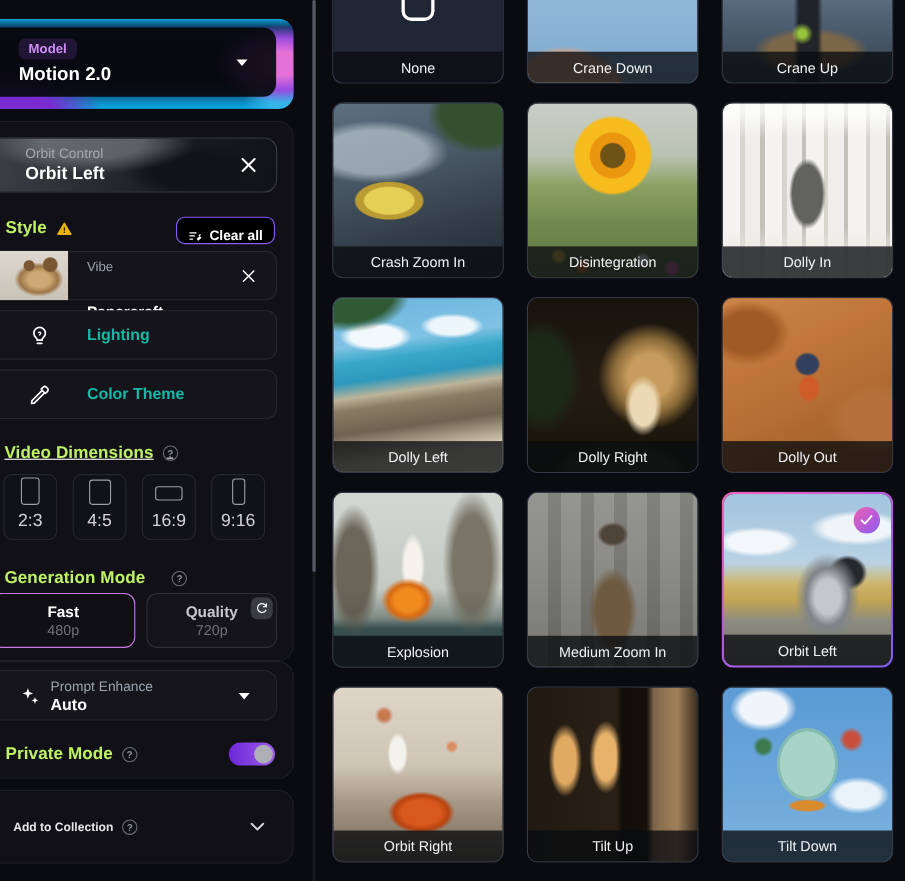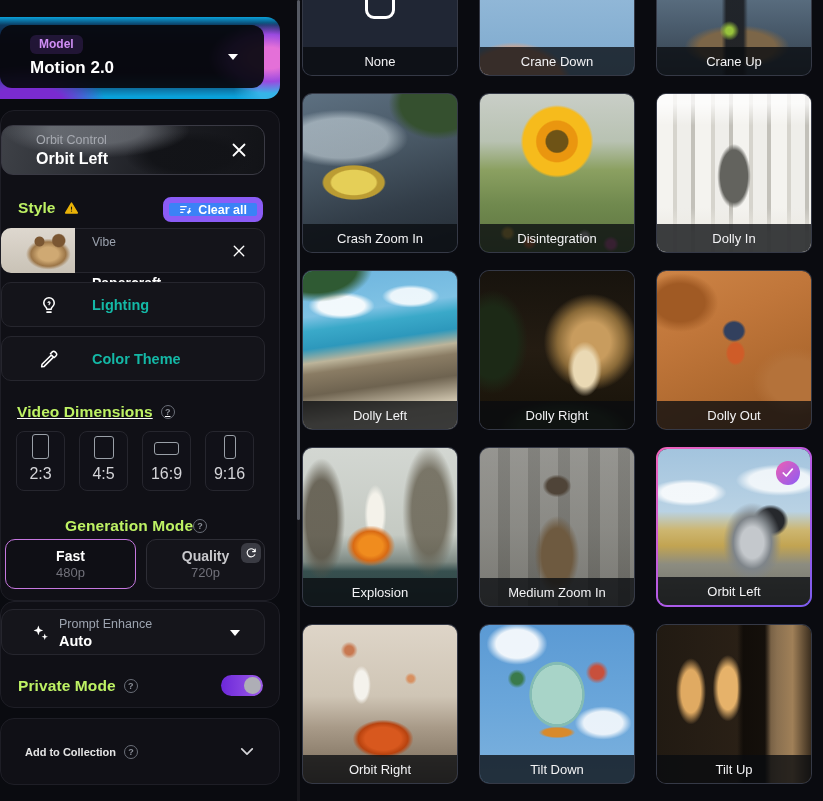--- a/index.html
+++ b/index.html
@@ -6,21 +6,21 @@
   html,body { width:823px; height:801px; overflow:hidden; }
   body {
     background:#0a0b10;
     font-family:"Liberation Sans", sans-serif;
     color:#fff;
     position:relative;
     -webkit-font-smoothing:antialiased;
   }
 
   
-  .sidebar { position:absolute; left:18px; top:0; width:302px; height:578px; }
+  .sidebar { position:absolute; left:5px; top:0; width:302px; height:578px; }
 
   .banner {
     position:absolute; left:-18px; top:17px; width:280px; height:82px;
     border-radius:0 14px 14px 0; overflow:hidden;
     background:
       radial-gradient(ellipse 30% 60% at 96% 50%, #e470d8 0 22%, #9a4ae0 48%, rgba(154,74,224,0) 72%),
       radial-gradient(ellipse 25% 55% at 101% 88%, #35b4e8 0 35%, rgba(53,180,232,0) 70%),
       radial-gradient(ellipse 45% 75% at 10% 105%, #7a2bd0 0 28%, rgba(122,43,208,0) 62%),
       linear-gradient(180deg, #0aa0d8 0%, #0c3a60 10%, #141130 34%, #140d2e 68%, #0aa0d8 97%);
   }
@@ -59,22 +59,22 @@
 
   .style-row { position:absolute; left:17px; top:88px; display:flex; align-items:center; gap:8px; }
   .section-heading { font-size:15.5px; font-weight:700; color:#bef264; letter-spacing:0.1px; }
   .help {
     width:14px; height:14px; border:1px solid #6a6e78; border-radius:50%;
     color:#8b8f98; font-size:9px; font-weight:700; display:inline-flex;
     align-items:center; justify-content:center; cursor:pointer; flex:none;
   }
   .clear-all {
     position:absolute; right:16px; top:86px; height:25px; padding:0 10px;
-    display:flex; align-items:center; gap:6px;
-    border:6px solid #8b5cf6; border-radius:8px; background:#3b82f6;
+    display:flex; align-items:flex-end; gap:6px;
+    border:1px solid #8b5cf6; border-radius:8px; background:#000000;
     color:#fff; font-size:12.5px; font-weight:700; cursor:pointer;
   }
 
   .vibe-card {
     position:absolute; left:0; top:117px; width:264px; height:45px;
     border:1px solid #26262e; border-radius:10px; background:#14141a; cursor:pointer;
   }
   .vibe-thumb {
     position:absolute; left:-1px; top:-1px; width:74px; height:45px;
     border-radius:10px 0 0 10px; overflow:hidden;
@@ -104,21 +104,21 @@
     display:flex; flex-direction:column; align-items:center; justify-content:flex-end;
     padding-bottom:7px; cursor:pointer;
   }
   .ar-icon { border:1.5px solid #9aa0a8; border-radius:3px; margin-bottom:6px; }
   .ar-23 { width:17px; height:25px; }
   .ar-45 { width:20px; height:23px; }
   .ar-169 { width:25px; height:13px; margin-top:6px; margin-bottom:10px; }
   .ar-916 { width:12px; height:24px; }
   .ar-label { font-size:16px; color:#d4d4d8; }
 
-  .gm-heading { position:absolute; left:16px; top:406px; display:flex; align-items:center; gap:0;margin-left:48px; }
+  .gm-heading { position:absolute; left:16px; top:406px; display:flex; align-items:center; gap:24px; }
   .mode-card {
     position:absolute; top:428px; height:50px; border-radius:10px;
     display:flex; flex-direction:column; align-items:center; justify-content:center;
     cursor:pointer;
   }
   .mode-fast { left:4px; width:131px; border:1.5px solid #c678e0; background:#0f0f15; }
   .mode-quality { left:145px; width:119px; border:1px solid #2e2e36; background:#14141a; }
   .mode-name { font-size:14px; font-weight:700; color:#fff; }
   .mode-name-dim { color:#c8c8cc; }
   .mode-res { font-size:13px; color:#71717a; margin-top:1px; }
@@ -509,26 +509,26 @@
   </div>
 
   <div class="card">
     <div class="thumb t-orbit-right"></div>
     <div class="labelbar">
         <span class="card-label">Orbit Right</span>
       </div>
   </div>
 
   <div class="card">
+    <div class="thumb t-tilt-up"></div>
+    <div class="labelbar">
+        <span class="card-label">Tilt Up</span>
+      </div>
+  </div>
+
+  <div class="card">
     <div class="thumb t-tilt-down"></div>
     <div class="labelbar">
         <span class="card-label">Tilt Down</span>
       </div>
   </div>
 
-  <div class="card">
-    <div class="thumb t-tilt-up"></div>
-    <div class="labelbar">
-        <span class="card-label">Tilt Up</span>
-      </div>
-  </div>
-
 </main>
 
 </body></html>

